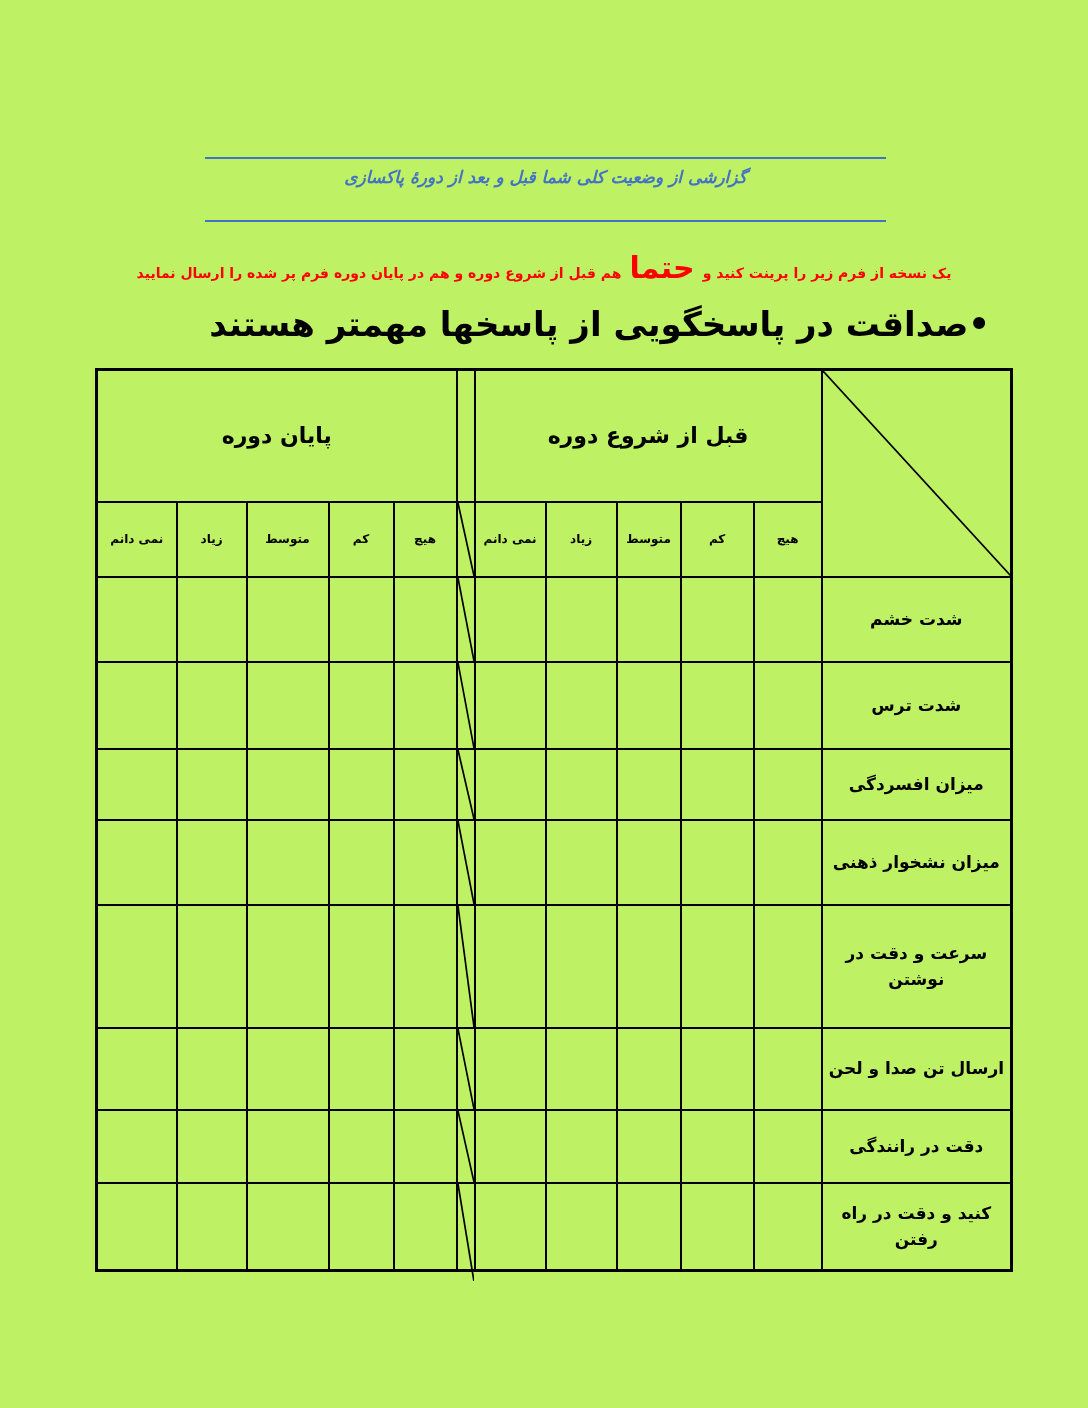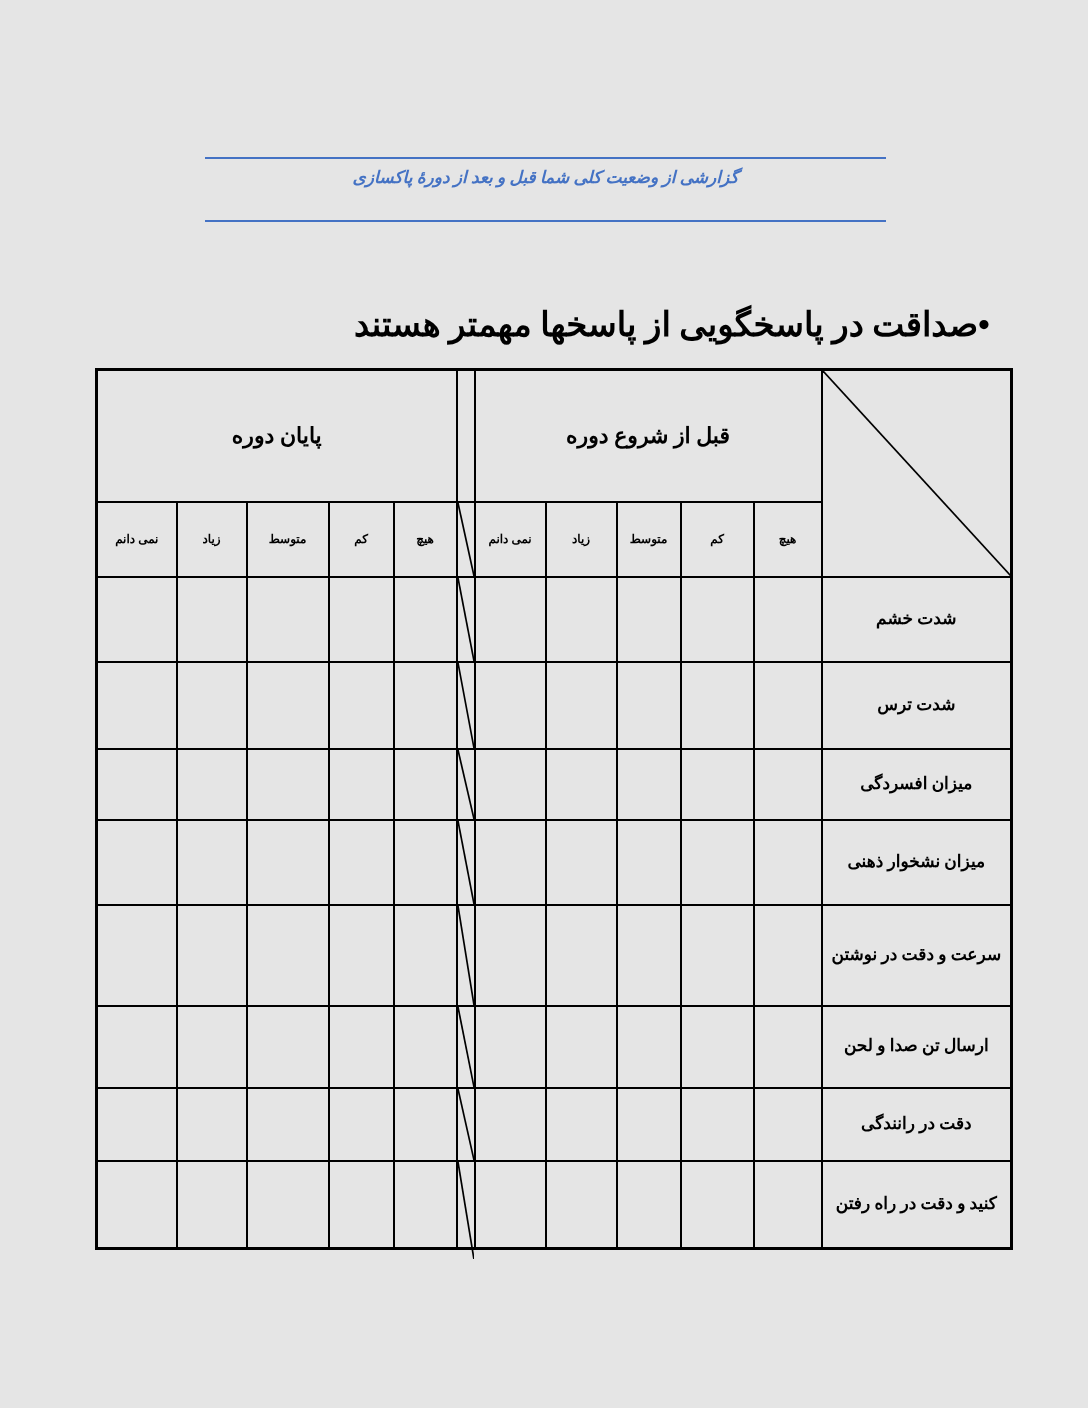--- a/index.html
+++ b/index.html
@@ -1,17 +1,17 @@
 <!DOCTYPE html>
 <html lang="fa"><head>
 <meta charset="utf-8">
 <style>
   html,body{margin:0;padding:0;background:#fff;}
   body{width:1088px;height:1408px;position:relative;font-family:"DejaVu Sans",sans-serif;}
-  .page{position:absolute;inset:0;background:#e5e5e5;overflow:hidden;font-family:Liberation Serif, serif;}
+  .page{position:absolute;inset:0;background:#bef264;overflow:hidden;}
 
   .rule{position:absolute;left:205px;width:681px;height:2px;background:#4472C4;}
   .rule-top{top:157px;}
   .rule-bottom{top:220px;}
 
   .doc-title{
     position:absolute;left:205px;top:167px;width:681px;
     text-align:center;color:#4472C4;font-weight:bold;font-style:italic;
     font-size:17px;direction:rtl;
   }
@@ -47,20 +47,21 @@
 </style>
 </head>
 <body>
 
 <div class="page">
 
   <div class="rule rule-top"></div>
   <div class="doc-title">گزارشی از وضعیت کلی شما قبل و بعد از دورهٔ پاکسازی</div>
   <div class="rule rule-bottom"></div>
 
+  <div class="note"><span>یک نسخه از فرم زیر را پرینت کنید و</span><span class="emph">حتما</span><span>هم قبل از شروع دوره و هم در پایان دوره فرم پر شده را ارسال نمایید</span></div>
 
   <div class="honesty">•صداقت در پاسخگویی از پاسخها مهمتر هستند</div>
 
   <table class="form">
     <colgroup>
       <col style="width:190px">
         <col style="width:68px">
         <col style="width:73px">
         <col style="width:64px">
         <col style="width:71px">
@@ -172,21 +173,21 @@
               <line x1="0" y1="0" x2="100" y2="100" vector-effect="non-scaling-stroke"></line>
             </svg>
           </td>
       <td></td>
           <td></td>
           <td></td>
           <td></td>
           <td></td>
     </tr>
 
-    <tr style="height:101px">
+    <tr style="height:123px">
       <td class="row-label">سرعت و دقت در نوشتن</td>
       <td></td>
           <td></td>
           <td></td>
           <td></td>
           <td></td>
       <td class="diag-cell">
             <svg class="diag" viewBox="0 0 100 100" preserveAspectRatio="none">
               <line x1="0" y1="0" x2="100" y2="100" vector-effect="non-scaling-stroke"></line>
             </svg>

